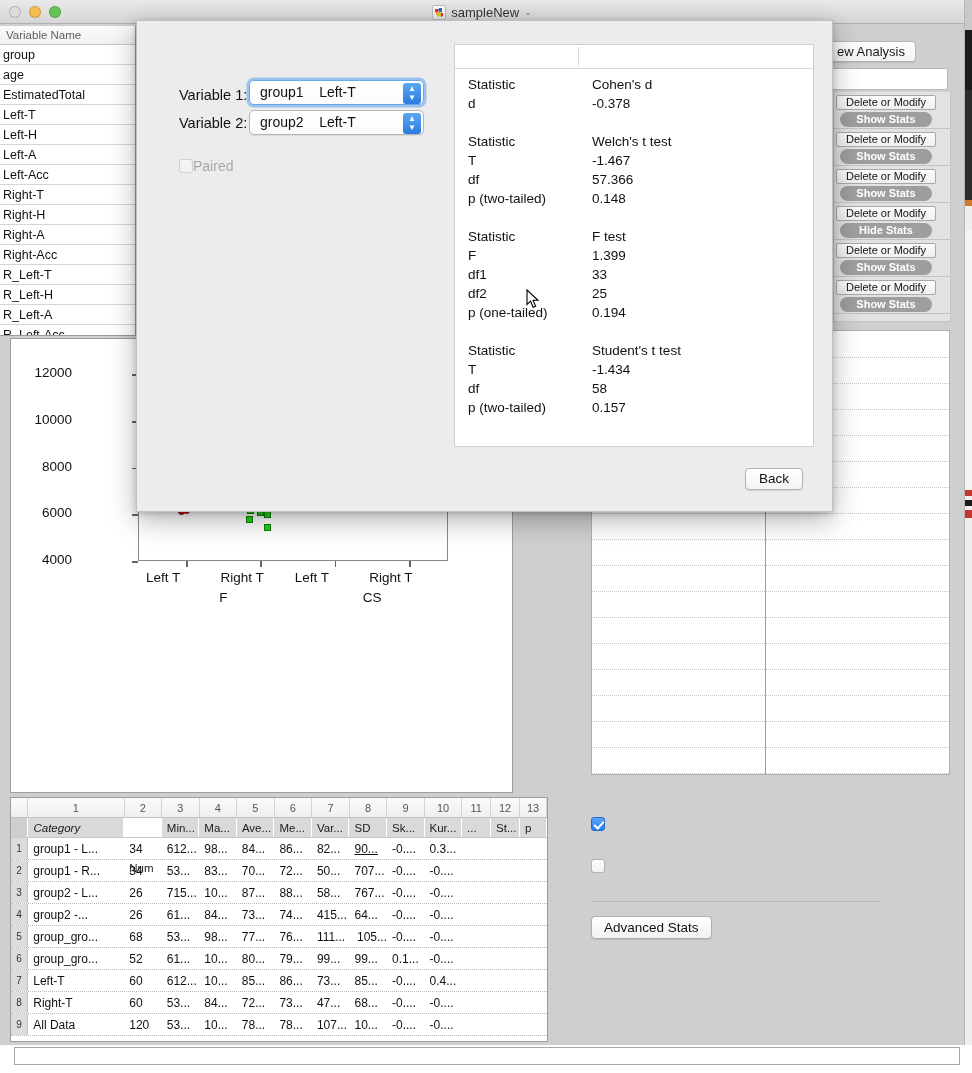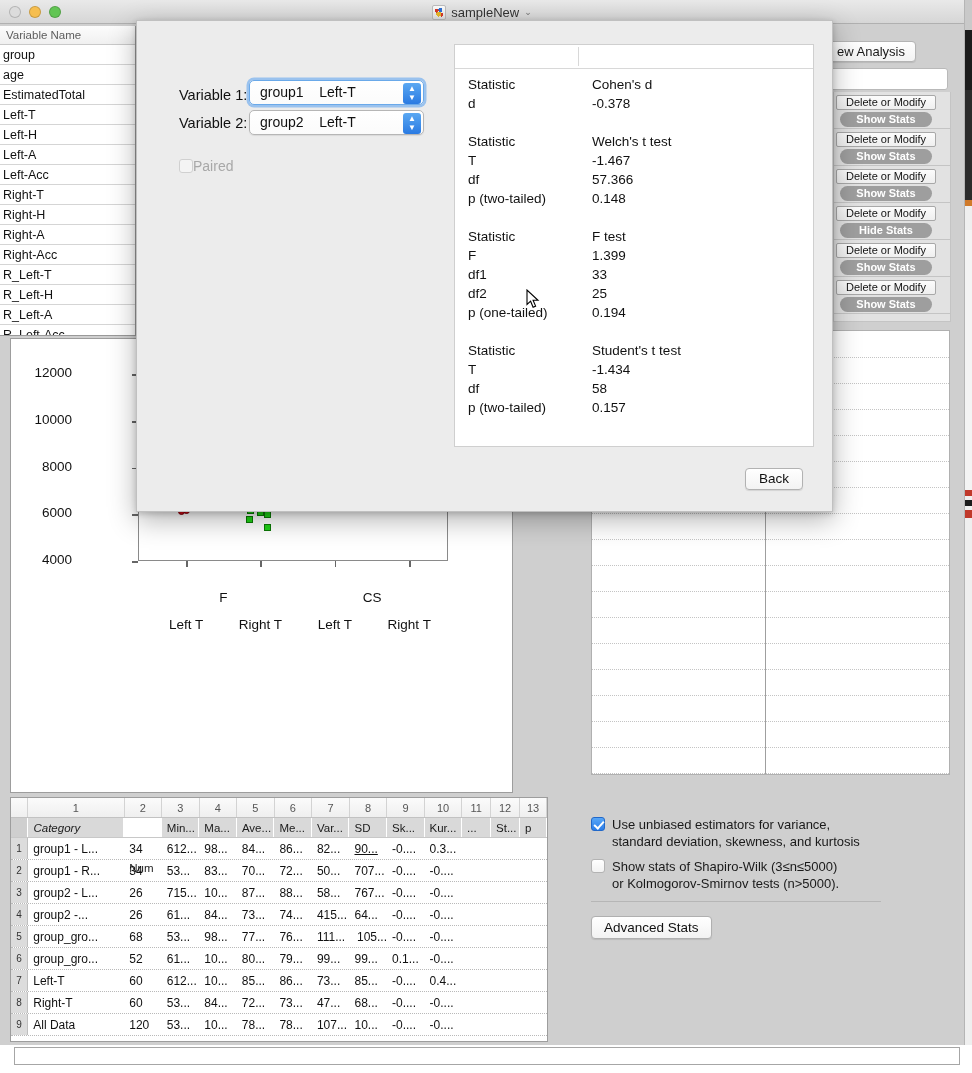--- a/index.html
+++ b/index.html
@@ -83,21 +83,21 @@
     position: absolute; left: 10px; top: 338px; width: 503px; height: 455px;
     background: #ffffff; border: 1px solid #9d9d9d;
   }
   .chart-area { position: absolute; left: 0; top: 0; width: 503px; height: 300px; }
   .plotbox {
     position: absolute; left: 127px; top: 12px; width: 310px; height: 210px;
     border: 1.5px solid #8a8a8a; background: #ffffff;
   }
   .ytick { position: absolute; right: 442px; font-size: 13.5px; color: #111; text-align: right; width: 60px; }
   .tickmark { position: absolute; left: 121px; width: 6px; height: 1.5px; background: #666; }
-  .xtick-label { position: absolute; font-size: 13.5px; color: #111; text-align: center; width: 80px; margin-top: 47px; }
+  .xtick-label { position: absolute; font-size: 13.5px; color: #111; width: 80px; }
   .group-label { position: absolute; font-size: 13.5px; color: #111; text-align: center; width: 80px; }
   .xtickmark { position: absolute; width: 1.5px; height: 6px; background: #666; }
   .meanbar { position: absolute; height: 5px; background: #000; }
   .pt-circle { position: absolute; width: 7px; height: 7px; border-radius: 50%; background: #cf0a16; border: 1px solid #7d0008; }
   .pt-square { position: absolute; width: 7px; height: 7px; background: #1fd316; border: 1px solid #0b7a05; }
 
   
   .statstable {
     position: absolute; left: 10px; top: 797px; width: 538px; height: 245px;
     background: #ffffff; border: 1px solid #9d9d9d; overflow: hidden;
@@ -697,32 +697,24 @@
           <div class="rg-hline" style="top: 390px;"></div>
           <div class="rg-hline" style="top: 416px;"></div>
           <div class="rg-hline" style="top: 442px;"></div>
         </div>
     </div>
 
     <div class="options-panel"></div>
 
     <div class="opt-row" style="left:591px; top:816px; width:300px;">
       <span class="cbox checked"></span>
-      <span class="opt-text">
-        <span>Use unbiased estimators for variance,</span><br>
-        <span>standard deviation, skewness, and kurtosis</span>
-      </span>
     </div>
 
     <div class="opt-row" style="left:591px; top:858px; width:300px;">
       <span class="cbox"></span>
-      <span class="opt-text">
-        <span>Show stats of Shapiro-Wilk (3≤n≤5000)</span><br>
-        <span>or Kolmogorov-Smirnov tests (n&gt;5000).</span>
-      </span>
     </div>
 
     <div class="opt-divider"></div>
     <div class="advanced-btn">Advanced Stats</div>
 
     <div class="bottom-white"></div>
   </div>
 
   <div class="dialog">
 

